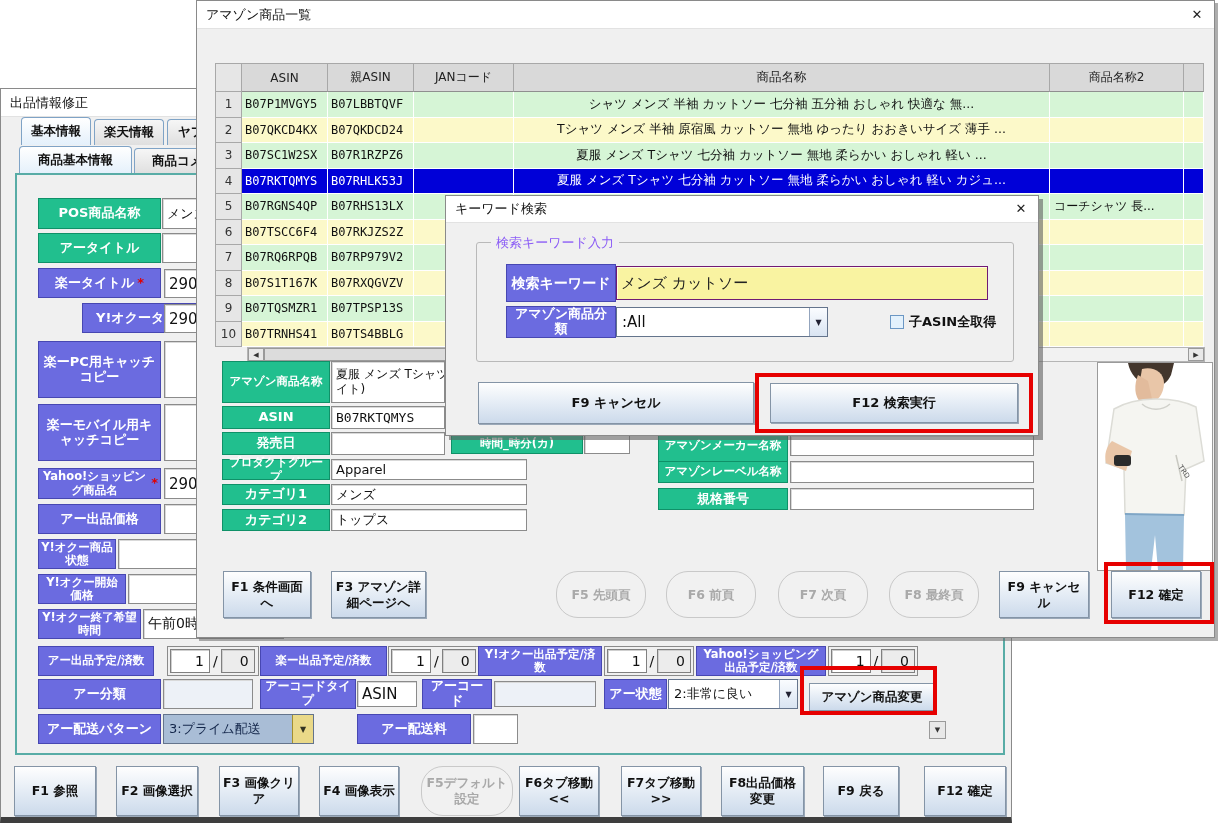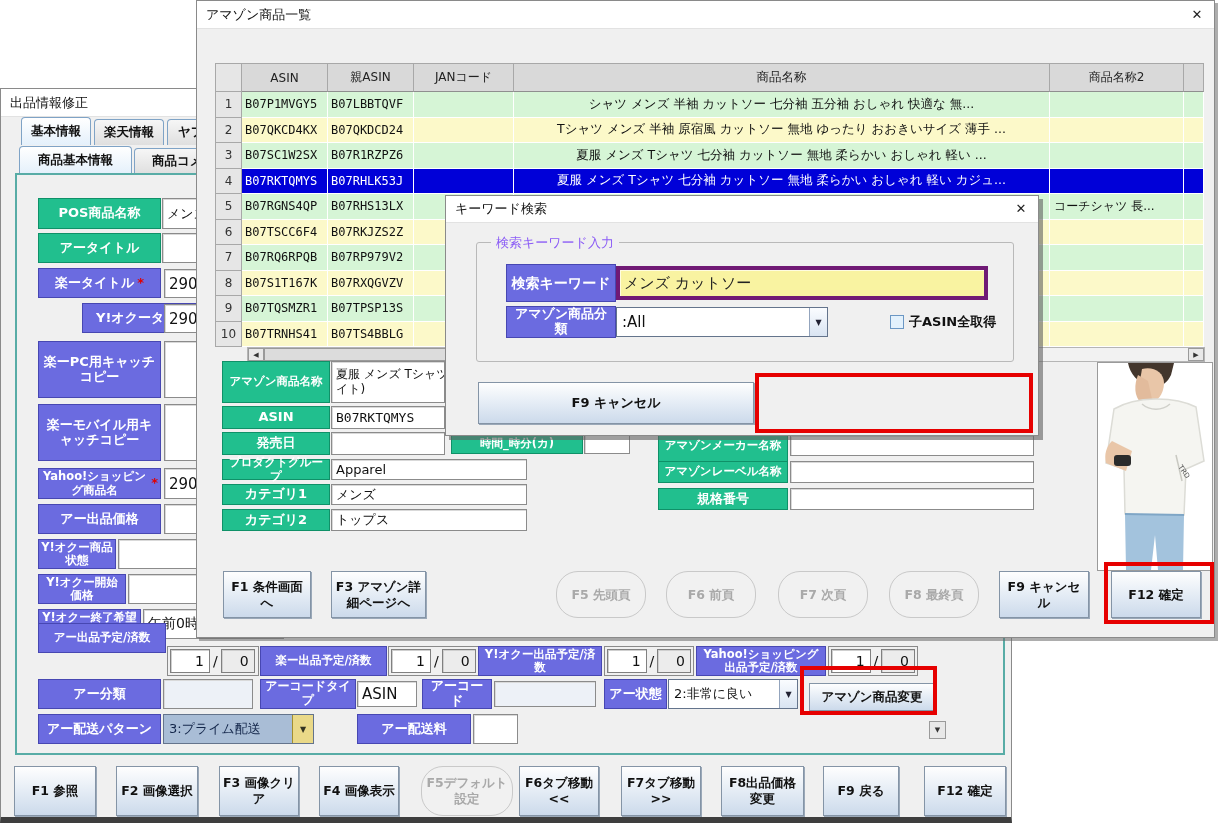--- a/index.html
+++ b/index.html
@@ -75,21 +75,21 @@
   .pa,.pb{box-sizing:border-box;height:24px;display:flex;align-items:center;justify-content:flex-end;
     padding-right:5px;font-size:14px;border:1px solid #808080;box-shadow:inset 1px 1px 0 #cfcfcf;}
   .pa{width:40px;background:#fff;}
   .pb{width:34px;background:#ececec;}
   .slash{margin:0 3px;font-size:14px;}
   
   .group{position:absolute;box-sizing:border-box;border:1px solid #b9b9b9;border-radius:3px;}
   .legend{position:absolute;top:-9px;left:14px;background:#f0f0f0;padding:0 5px;font-size:13px;color:#8b5cf6;}
   .cbx{position:absolute;width:14px;height:14px;box-sizing:border-box;background:#e3f1fc;border:1px solid #6b97c4;}
   .hl{position:absolute;box-sizing:border-box;border:4px solid #e60000;background:transparent;}
-  .yellowin{background:#f9f3a1;border:4px solid #701a75;box-shadow:inset 1px 1px 0 #fffce0;font-size:15px;color:#222;}
+  .yellowin{background:#f9f3a1;border:1px solid #701a75;box-shadow:inset 1px 1px 0 #fffce0;font-size:15px;color:#222;}
 </style>
 </head>
 <body>
 
 <div class="win" style="left:0;top:88px;width:1012px;height:735px;z-index:1;border-bottom:6px solid #3e3e3e;">
   <div class="titlebar">
     <span>出品情報修正</span>
   </div>
 
   <div class="tab active" style="left:20px;top:28px;width:70px;height:28px;">
@@ -171,21 +171,21 @@
   </div>
   <div class="vb" style="left:127px;top:485px;width:156px;height:30px;"></div>
 
   <div class="bl sm" style="left:37px;top:520px;width:103px;height:30px;">
     <span>Y!オクー終了希望時間</span>
   </div>
   <div class="vb" style="left:142px;top:520px;width:141px;height:30px;font-size:14px;">
     <span>午前0時</span>
   </div>
 
-  <div class="bl sm" style="left:37px;top:534px;width:128px;height:30px;">
+  <div class="bl sm" style="left:37px;top:557px;width:116px;height:30px;">
     <span>アー出品予定/済数</span>
   </div>
   <div class="pair" style="left:166px;top:557px;width:92px;height:30px;">
     <div class="pa">1</div>
     <div class="slash">/</div>
     <div class="pb">0</div>
   </div>
 
   <div class="bl sm" style="left:259px;top:557px;width:127px;height:30px;">
     <span>楽ー出品予定/済数</span>
@@ -534,17 +534,20 @@
     <div class="val">:All</div>
     <div class="dda">▼</div>
   </div>
 
   <div class="cbx" style="left:444px;top:119px;"></div>
   <div class="p" style="left:463px;top:117px;font-size:13px;font-weight:bold;">子ASIN全取得</div>
 
   <div class="btn" style="left:32px;top:186px;width:276px;height:42px;font-size:13px;">
     <span>F9  キャンセル</span>
   </div>
+  <div class="btn" style="left:324px;top:187px;width:248px;height:40px;font-size:13px;">
+    <span>F12  検索実行</span>
+  </div>
 </div>
 
 <div class="hl" style="left:755px;top:373px;width:278px;height:60px;z-index:5;"></div>
 <div class="hl" style="left:1104px;top:562px;width:110px;height:62px;z-index:5;"></div>
 <div class="hl" style="left:800px;top:666px;width:137px;height:49px;z-index:5;"></div>
 
 </body></html>

